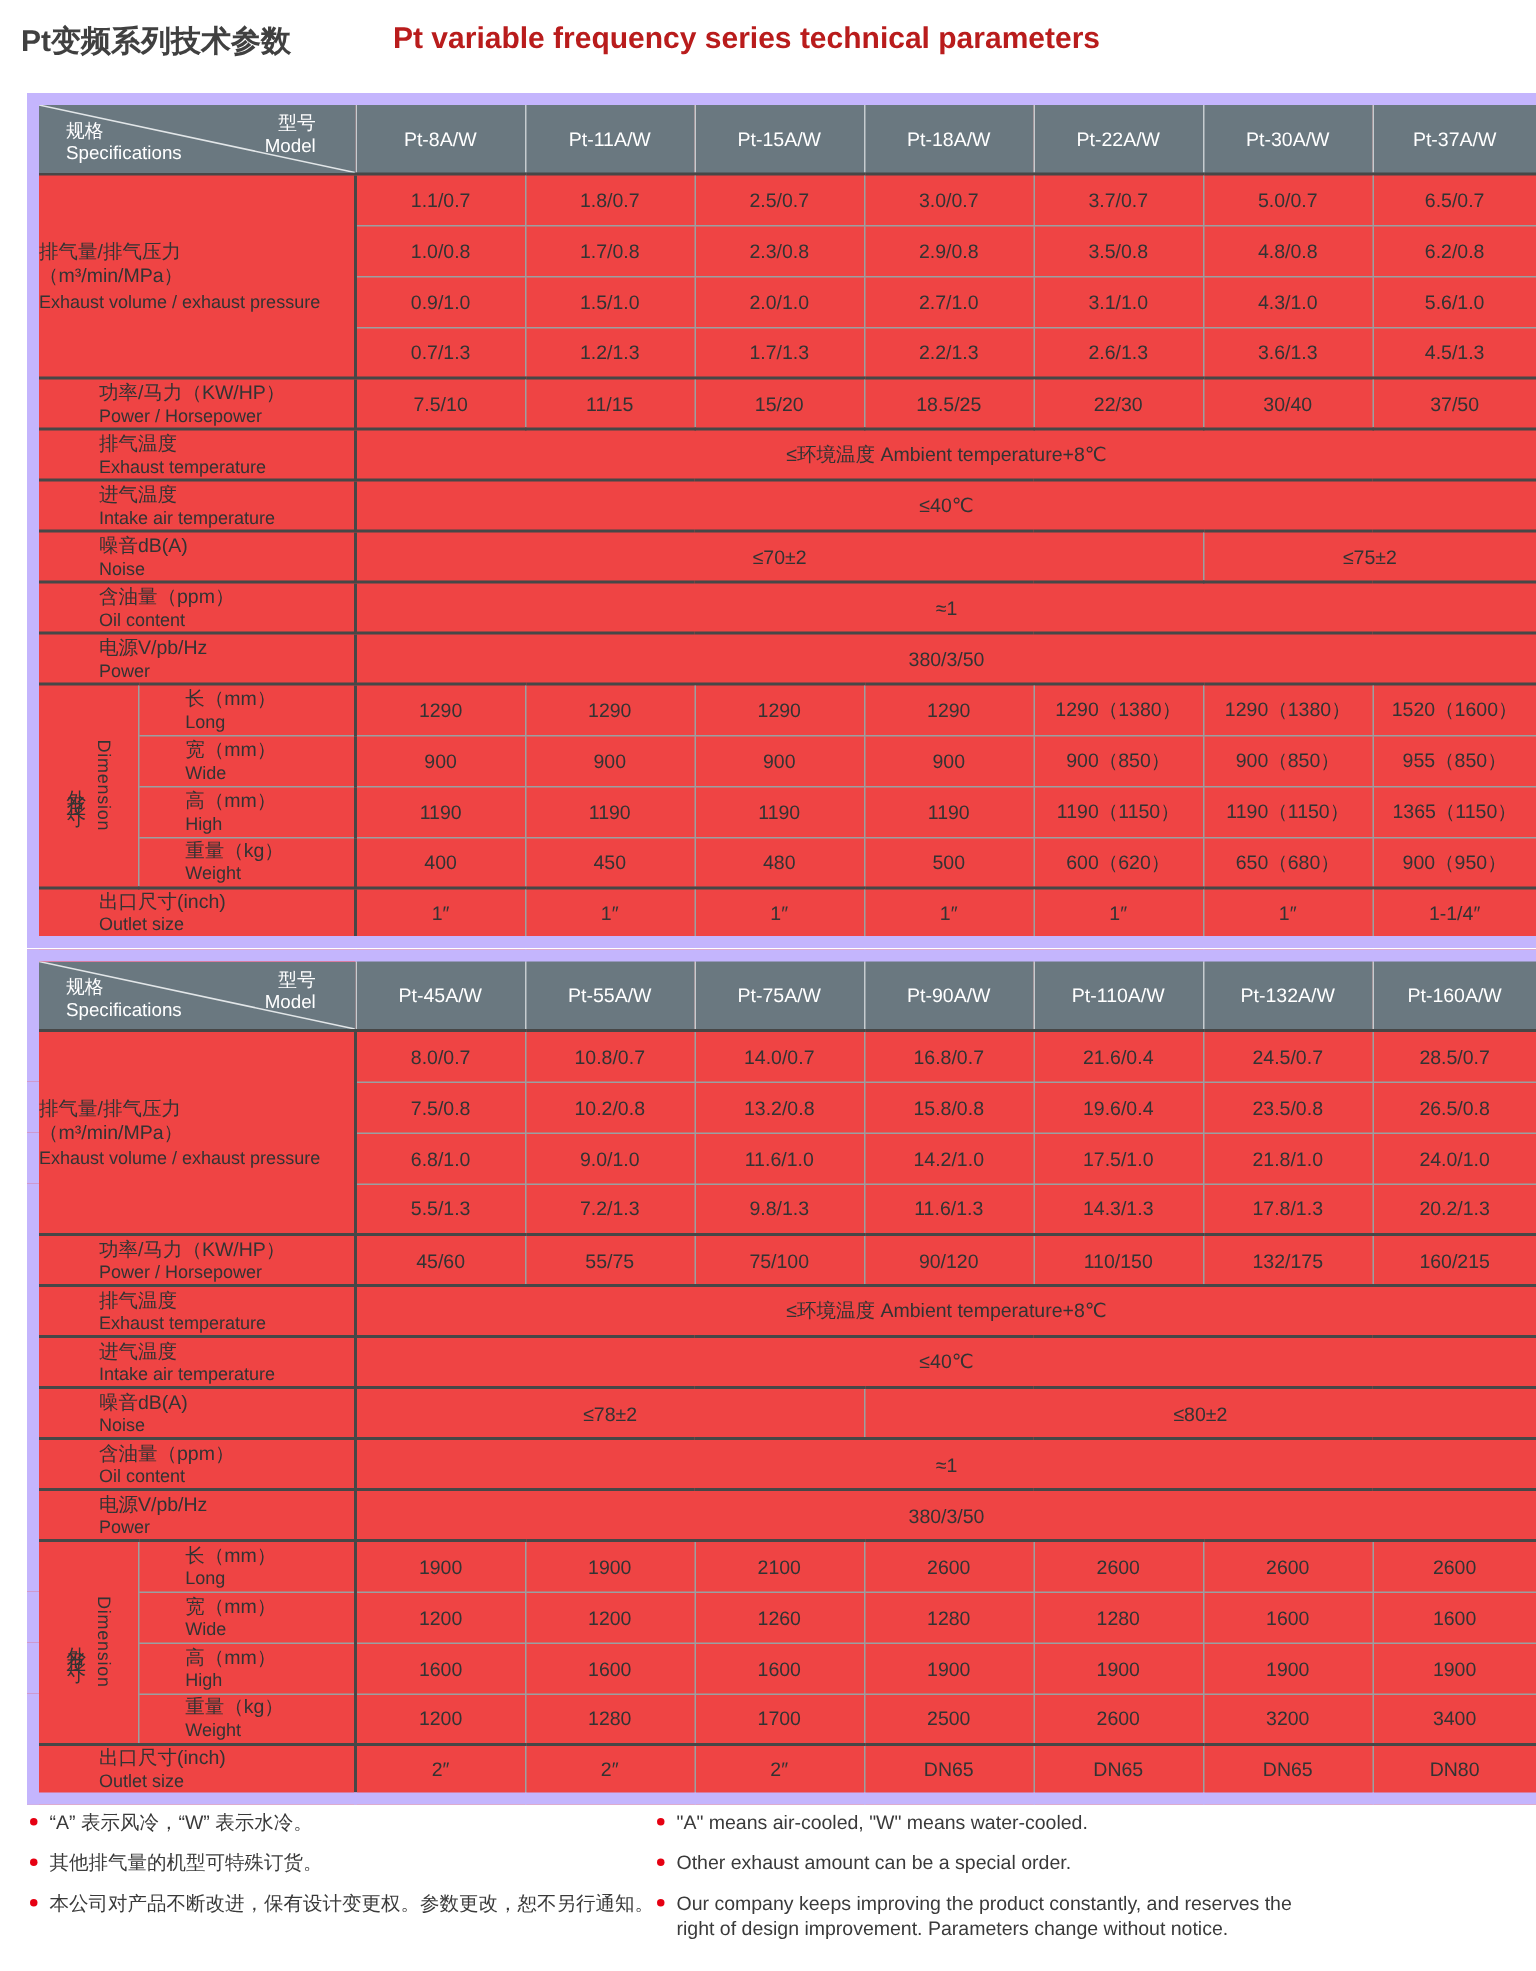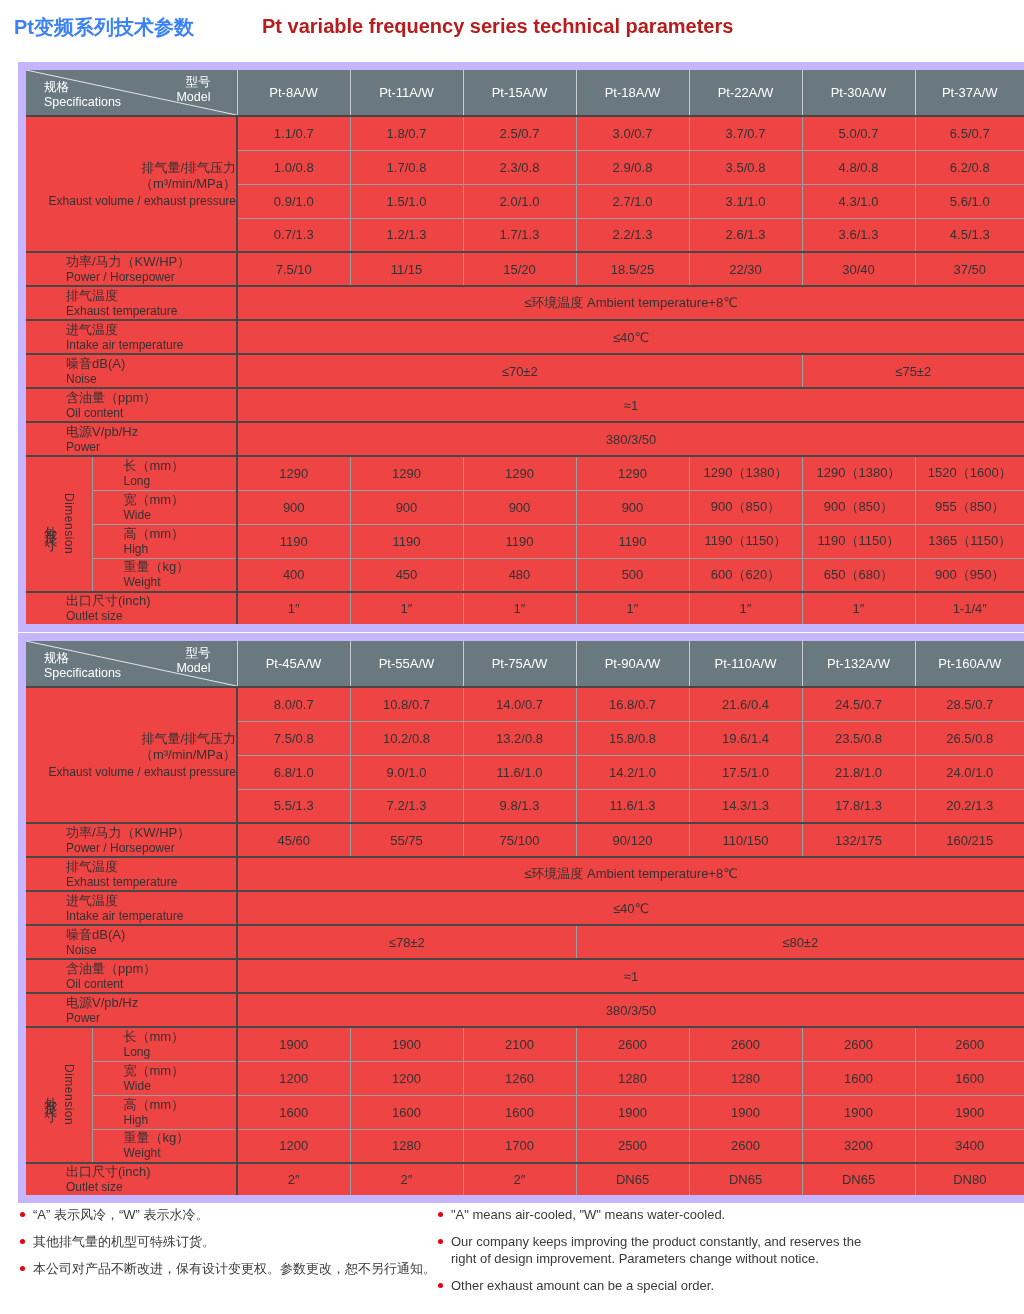--- a/index.html
+++ b/index.html
@@ -1,36 +1,36 @@
 <!DOCTYPE html>
 <html><head>
 <meta charset="utf-8">
 <style>
   html,body{margin:0;padding:0;background:#fff;}
   body{width:1024px;height:1314px;font-family:"Liberation Sans","DejaVu Sans",sans-serif;color:#3a3a3a;}
   .page{position:relative;width:1024px;height:1314px;overflow:hidden;background:#fff;}
 
-  .title-zh{position:absolute;left:14px;top:14px;font-size:20px;font-weight:bold;color:#3b82f6;}
+  .title-zh{position:absolute;left:14px;top:14px;font-size:20px;font-weight:bold;color:#404040;}
   .title-en{position:absolute;left:262px;top:15px;font-size:20px;font-weight:bold;color:#b91c1c;}
 
   table.spec{position:absolute;left:18px;width:1008px;border-collapse:collapse;table-layout:fixed;
              background:#ef4444;border:8px solid #c4b5fd;}
   .spec col.c1{width:70px;}
   .spec col.c2{width:145px;}
   .spec col.cm{width:113px;}
   .spec tr{height:34px;}
   .spec tr.head{height:50px;}
   .spec th{background:#6a7880;color:#fff;font-weight:normal;font-size:13px;
            border:1px solid #c6cccf;border-bottom:2px solid #474747;padding:0;}
   .spec td{border:1px solid #9b9fa1;font-size:13px;color:#333;text-align:center;padding:0;overflow:hidden;}
   .spec tr.sec > td{border-top:2px solid #474747;}
   .spec td.lbl,.spec td.slbl{border-right:2px solid #474747;text-align:left;}
   .spec td.lbl{padding-left:40px;}
   .spec td.slbl{padding-left:31px;}
-  .spec td.lbl.center{text-align:right;padding-left:0;}
+  .spec td.lbl.center{text-align:left;padding-left:0;}
   .spec td.vlbl{border-right:1px solid #9b9fa1;}
   .zh{font-size:13px;line-height:16px;}
   .en{font-size:12px;line-height:15px;}
   .lbl.center .en{margin-top:2px;}
 
   .spec th.corner{position:relative;padding:0;}
   .corner svg{position:absolute;left:0;top:0;width:100%;height:100%;display:block;}
   .corner-tr{position:absolute;top:5px;right:26px;text-align:right;font-size:12.5px;line-height:15px;}
   .corner-bl{position:absolute;bottom:5px;left:18px;text-align:left;font-size:12.5px;line-height:15px;}
 
@@ -298,21 +298,21 @@
           <td>16.8/0.7</td>
           <td>21.6/0.4</td>
           <td>24.5/0.7</td>
           <td>28.5/0.7</td>
         </tr>
       <tr>
           <td>7.5/0.8</td>
           <td>10.2/0.8</td>
           <td>13.2/0.8</td>
           <td>15.8/0.8</td>
-          <td>19.6/1.4</td>
+          <td>19.6/0.4</td>
           <td>23.5/0.8</td>
           <td>26.5/0.8</td>
         </tr>
       <tr>
           <td>6.8/1.0</td>
           <td>9.0/1.0</td>
           <td>11.6/1.0</td>
           <td>14.2/1.0</td>
           <td>17.5/1.0</td>
           <td>21.8/1.0</td>
@@ -465,22 +465,22 @@
         <span>本公司对产品不断改进，保有设计变更权。参数更改，恕不另行通知。</span>
       </div>
     </div>
     <div class="notes-en">
       <div class="note">
         <span class="dot"></span>
         <span>"A" means air-cooled, "W" means water-cooled.</span>
       </div>
       <div class="note">
         <span class="dot"></span>
+        <span>Other exhaust amount can be a special order.</span>
+      </div>
+      <div class="note">
+        <span class="dot"></span>
         <span>Our company keeps improving the product constantly, and reserves the right of design improvement. Parameters change without notice.</span>
-      </div>
-      <div class="note">
-        <span class="dot"></span>
-        <span>Other exhaust amount can be a special order.</span>
       </div>
     </div>
   </div>
 
 </div>
 
 </body></html>

